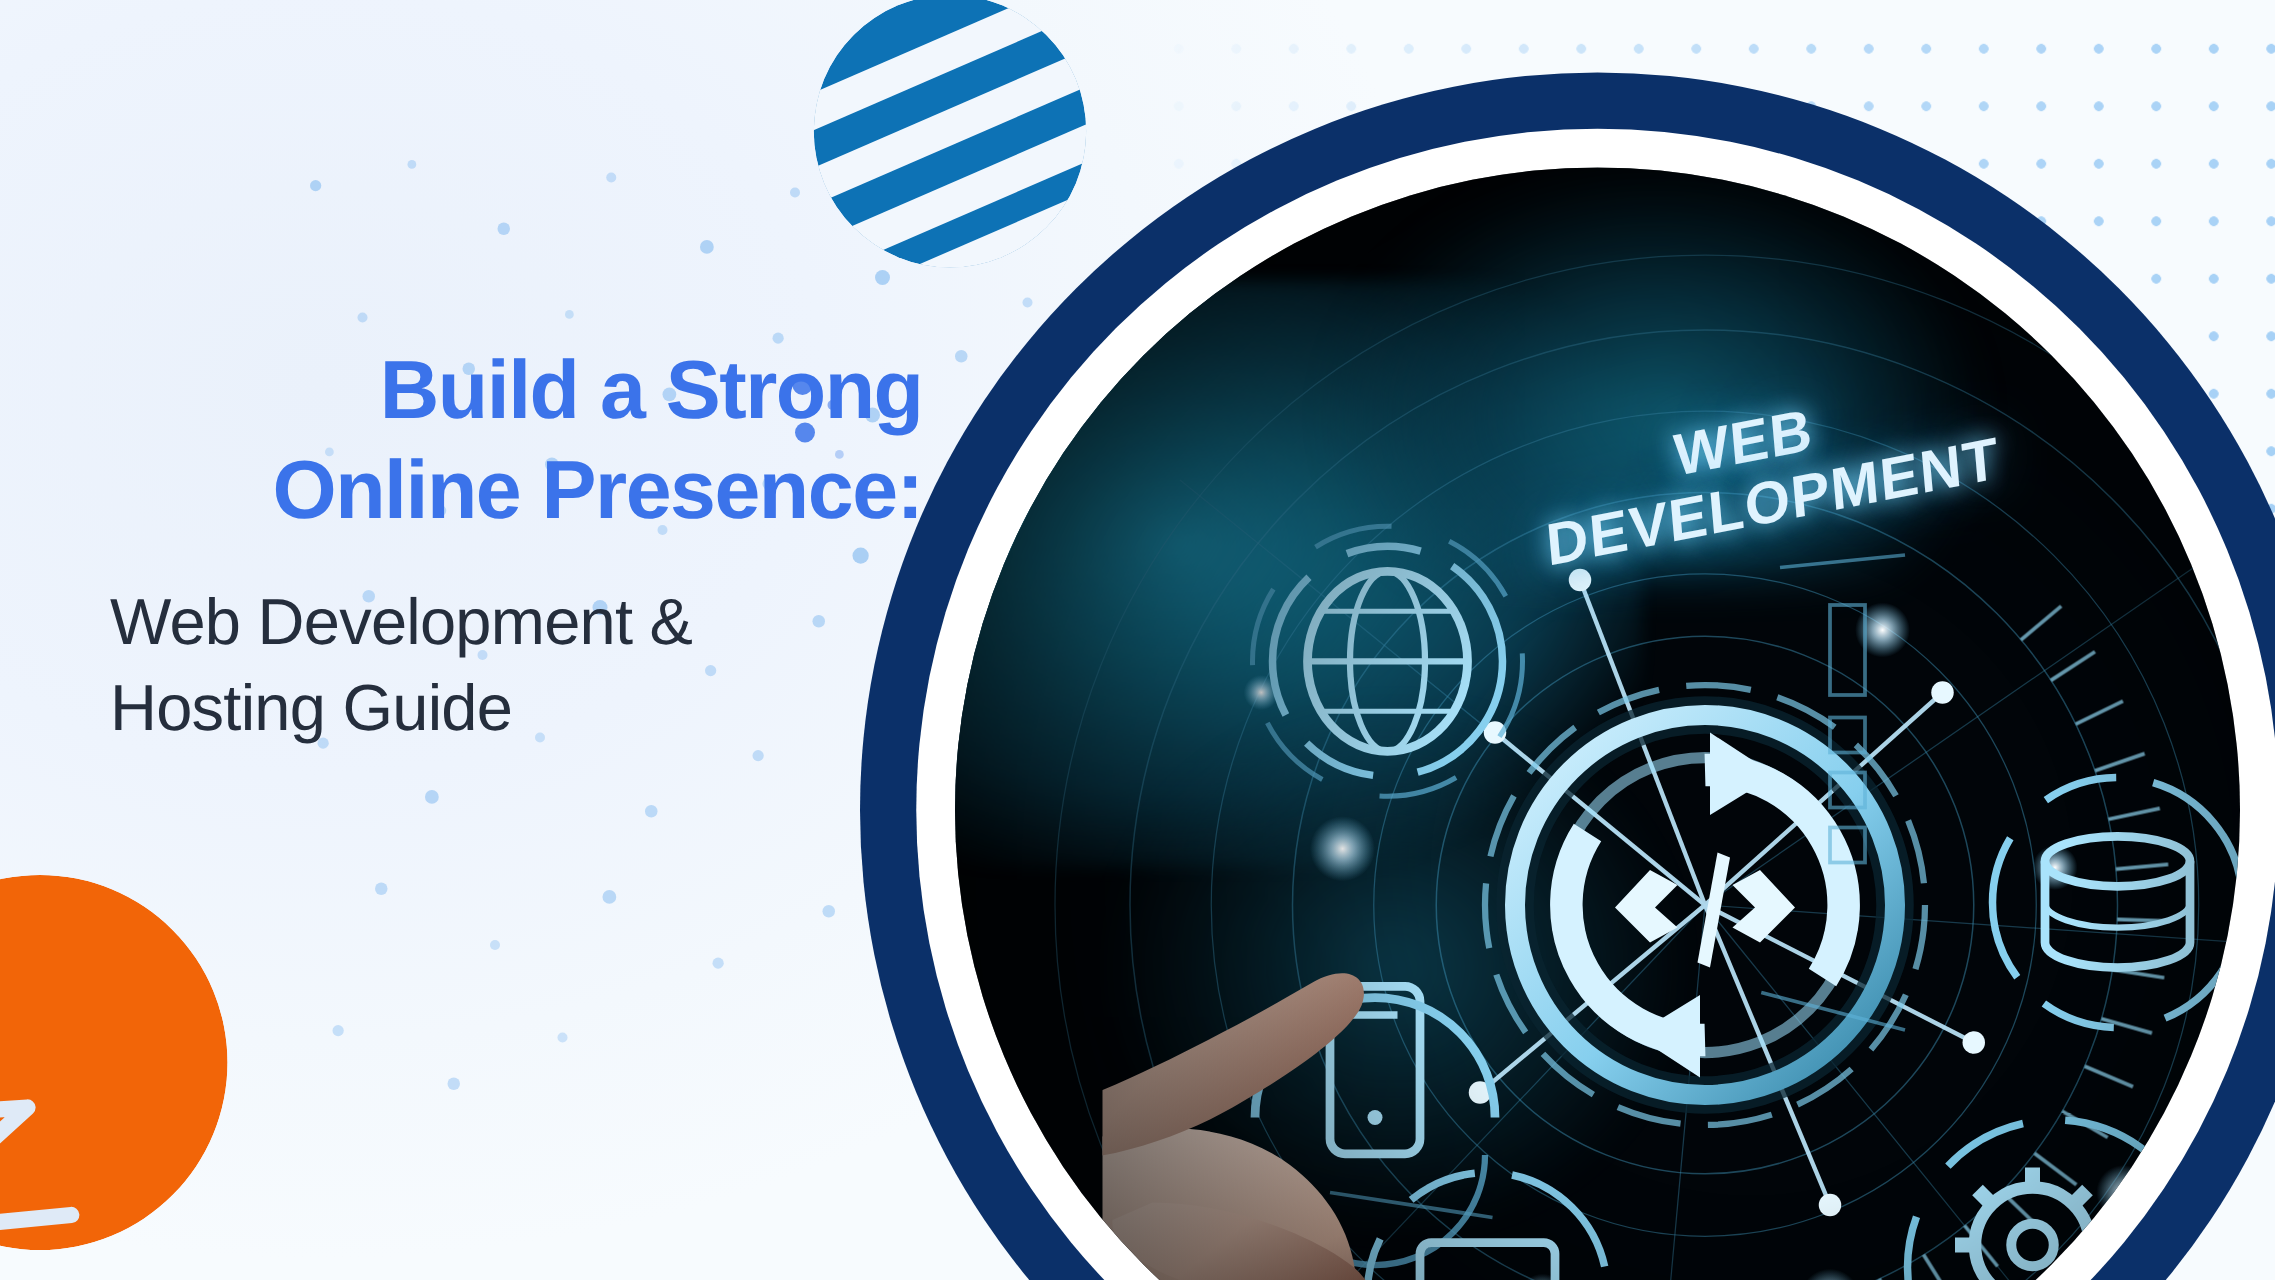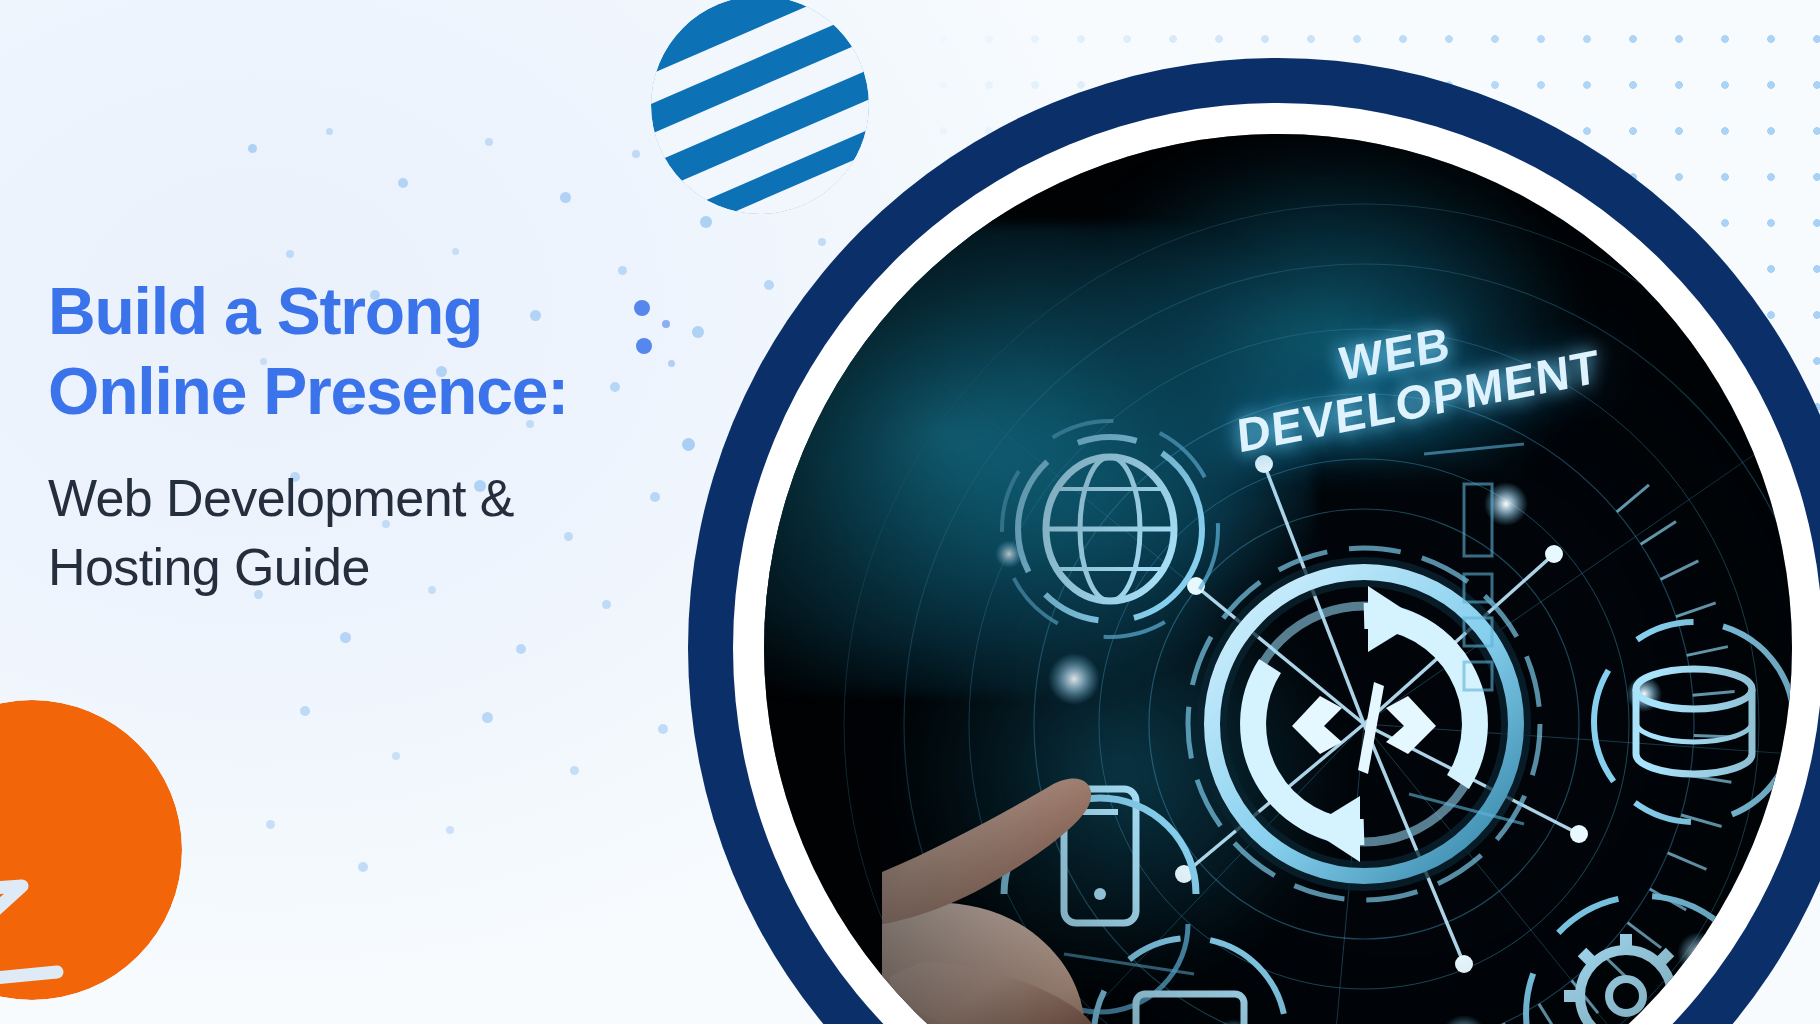--- a/index.html
+++ b/index.html
@@ -110,28 +110,30 @@
   
   .copy {
     position:absolute; left:48px; top:272px; width:690px;
   }
   .headline {
     font-size:66px; line-height:1.21;
     font-weight:700;
     color:#3b73ea;
     letter-spacing:-1.2px;
     white-space:pre-line;
+    text-align:right;
   }
   .subhead {
     margin-top:32px;
     font-size:52px; line-height:1.33;
     font-weight:400;
     color:#252e3d;
     letter-spacing:-.6px;
     white-space:pre-line;
+    margin-left:40px;
   }
 
   
   .photoword {
     position:absolute;
     left:468px; top:195px;
     width:330px;
     transform:rotate(-11deg) skewX(-6deg);
     text-align:center;
     color:#dff3fe;

